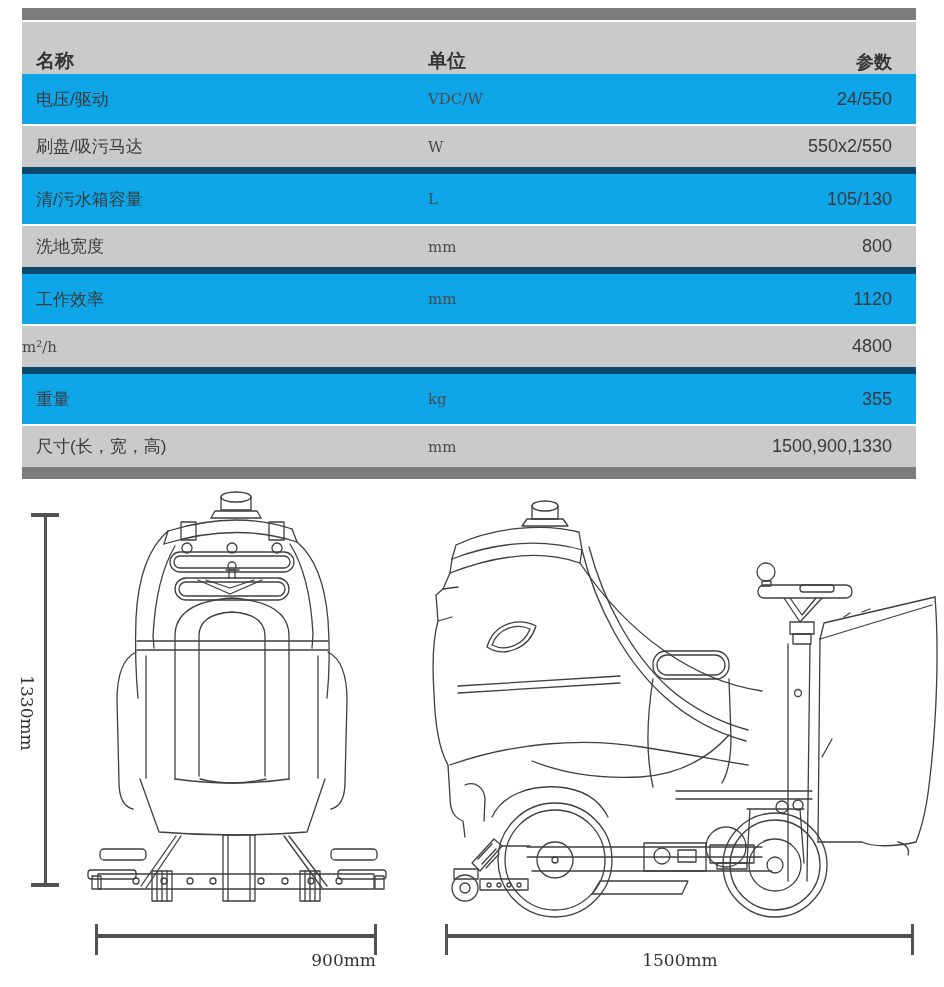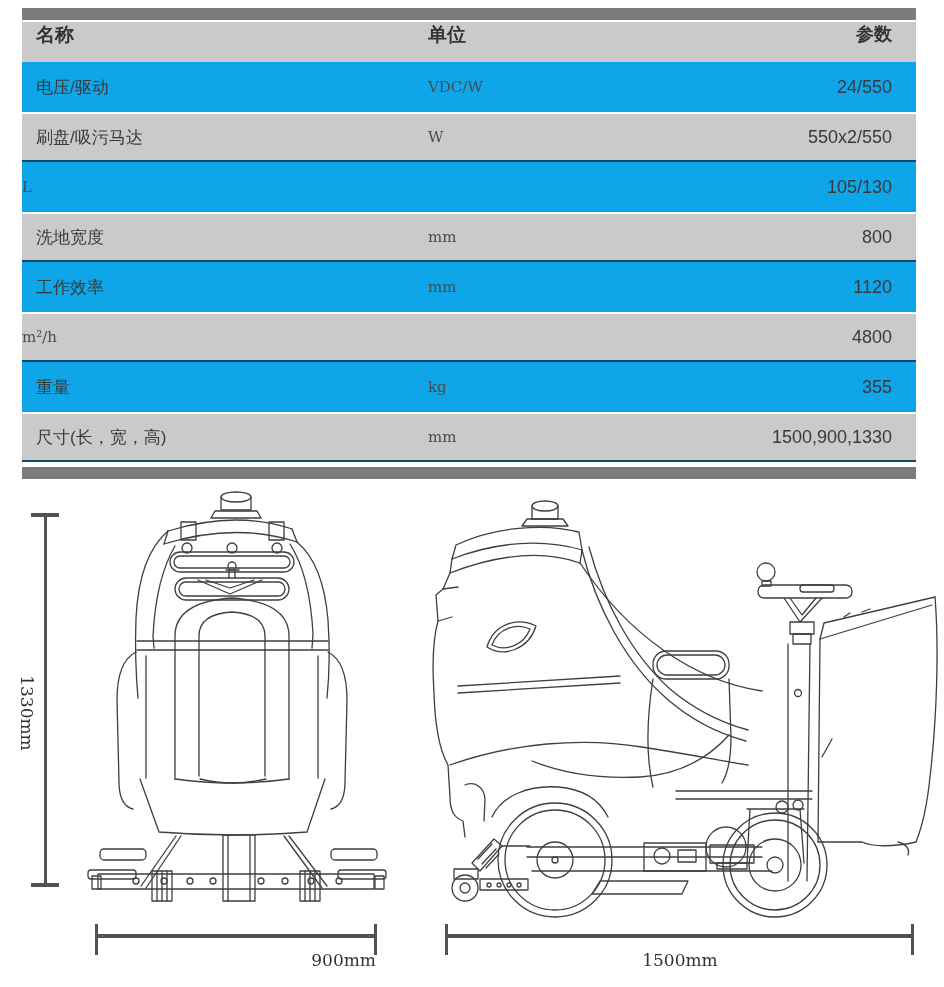--- a/index.html
+++ b/index.html
@@ -6,24 +6,24 @@
   body{width:944px;height:987px;position:relative;overflow:hidden;
        font-family:"Liberation Sans",sans-serif;}
 
   
   .accent-bar{position:absolute;left:22px;width:894px;height:12px;background:#7c7c7c;}
   .accent-bar.top{top:8px;}
   .accent-bar.bottom{top:467px;}
 
   
   .spec-table{position:absolute;left:22px;top:22px;width:894px;}
-  .thead{display:flex;align-items:flex-start;height:40px;background:#cacaca;
+  .thead{display:flex;align-items:flex-end;height:52px;background:#cacaca;
          font-weight:bold;font-size:19px;color:#333333;}
   .srow{display:flex;align-items:center;height:50px;font-size:17px;color:#3a3a3a;background:#0ea5e9;}
-  .srow.gray{background:#cacaca;border-top:2px solid #ffffff;border-bottom:2px solid #0c4a6e;box-sizing:border-box;}
+  .srow.gray{background:#cacaca;border-top:2px solid #ffffff;border-bottom:7px solid #0c4a6e;box-sizing:border-box;}
   .c-name{width:392px;padding-left:14px;flex:none;}
   .c-unit{width:250px;flex:none;font-family:"DejaVu Serif",serif;font-size:15px;color:#4a4a4a;}
   .thead .c-unit{font-family:"Liberation Sans",sans-serif;font-size:19px;color:#333333;}
   .c-value{flex:1;text-align:right;padding-right:24px;font-size:18px;}
 
   
   .drawing{position:absolute;}
   svg{display:block;}
   .dim{position:absolute;background:#525252;}
   .dim-label{position:absolute;font-family:"DejaVu Serif",serif;font-size:17px;color:#333333;white-space:nowrap;}
@@ -45,20 +45,21 @@
     <div class="c-name">电压/驱动</div>
     <div class="c-unit">VDC/W</div>
     <div class="c-value">24/550</div>
   </div>
   <div class="srow gray">
     <div class="c-name">刷盘/吸污马达</div>
     <div class="c-unit">W</div>
     <div class="c-value">550x2/550</div>
   </div>
   <div class="srow">
+    <div class="c-name">清/污水箱容量</div>
     <div class="c-unit">L</div>
     <div class="c-value">105/130</div>
   </div>
   <div class="srow gray">
     <div class="c-name">洗地宽度</div>
     <div class="c-unit">mm</div>
     <div class="c-value">800</div>
   </div>
   <div class="srow">
     <div class="c-name">工作效率</div>

